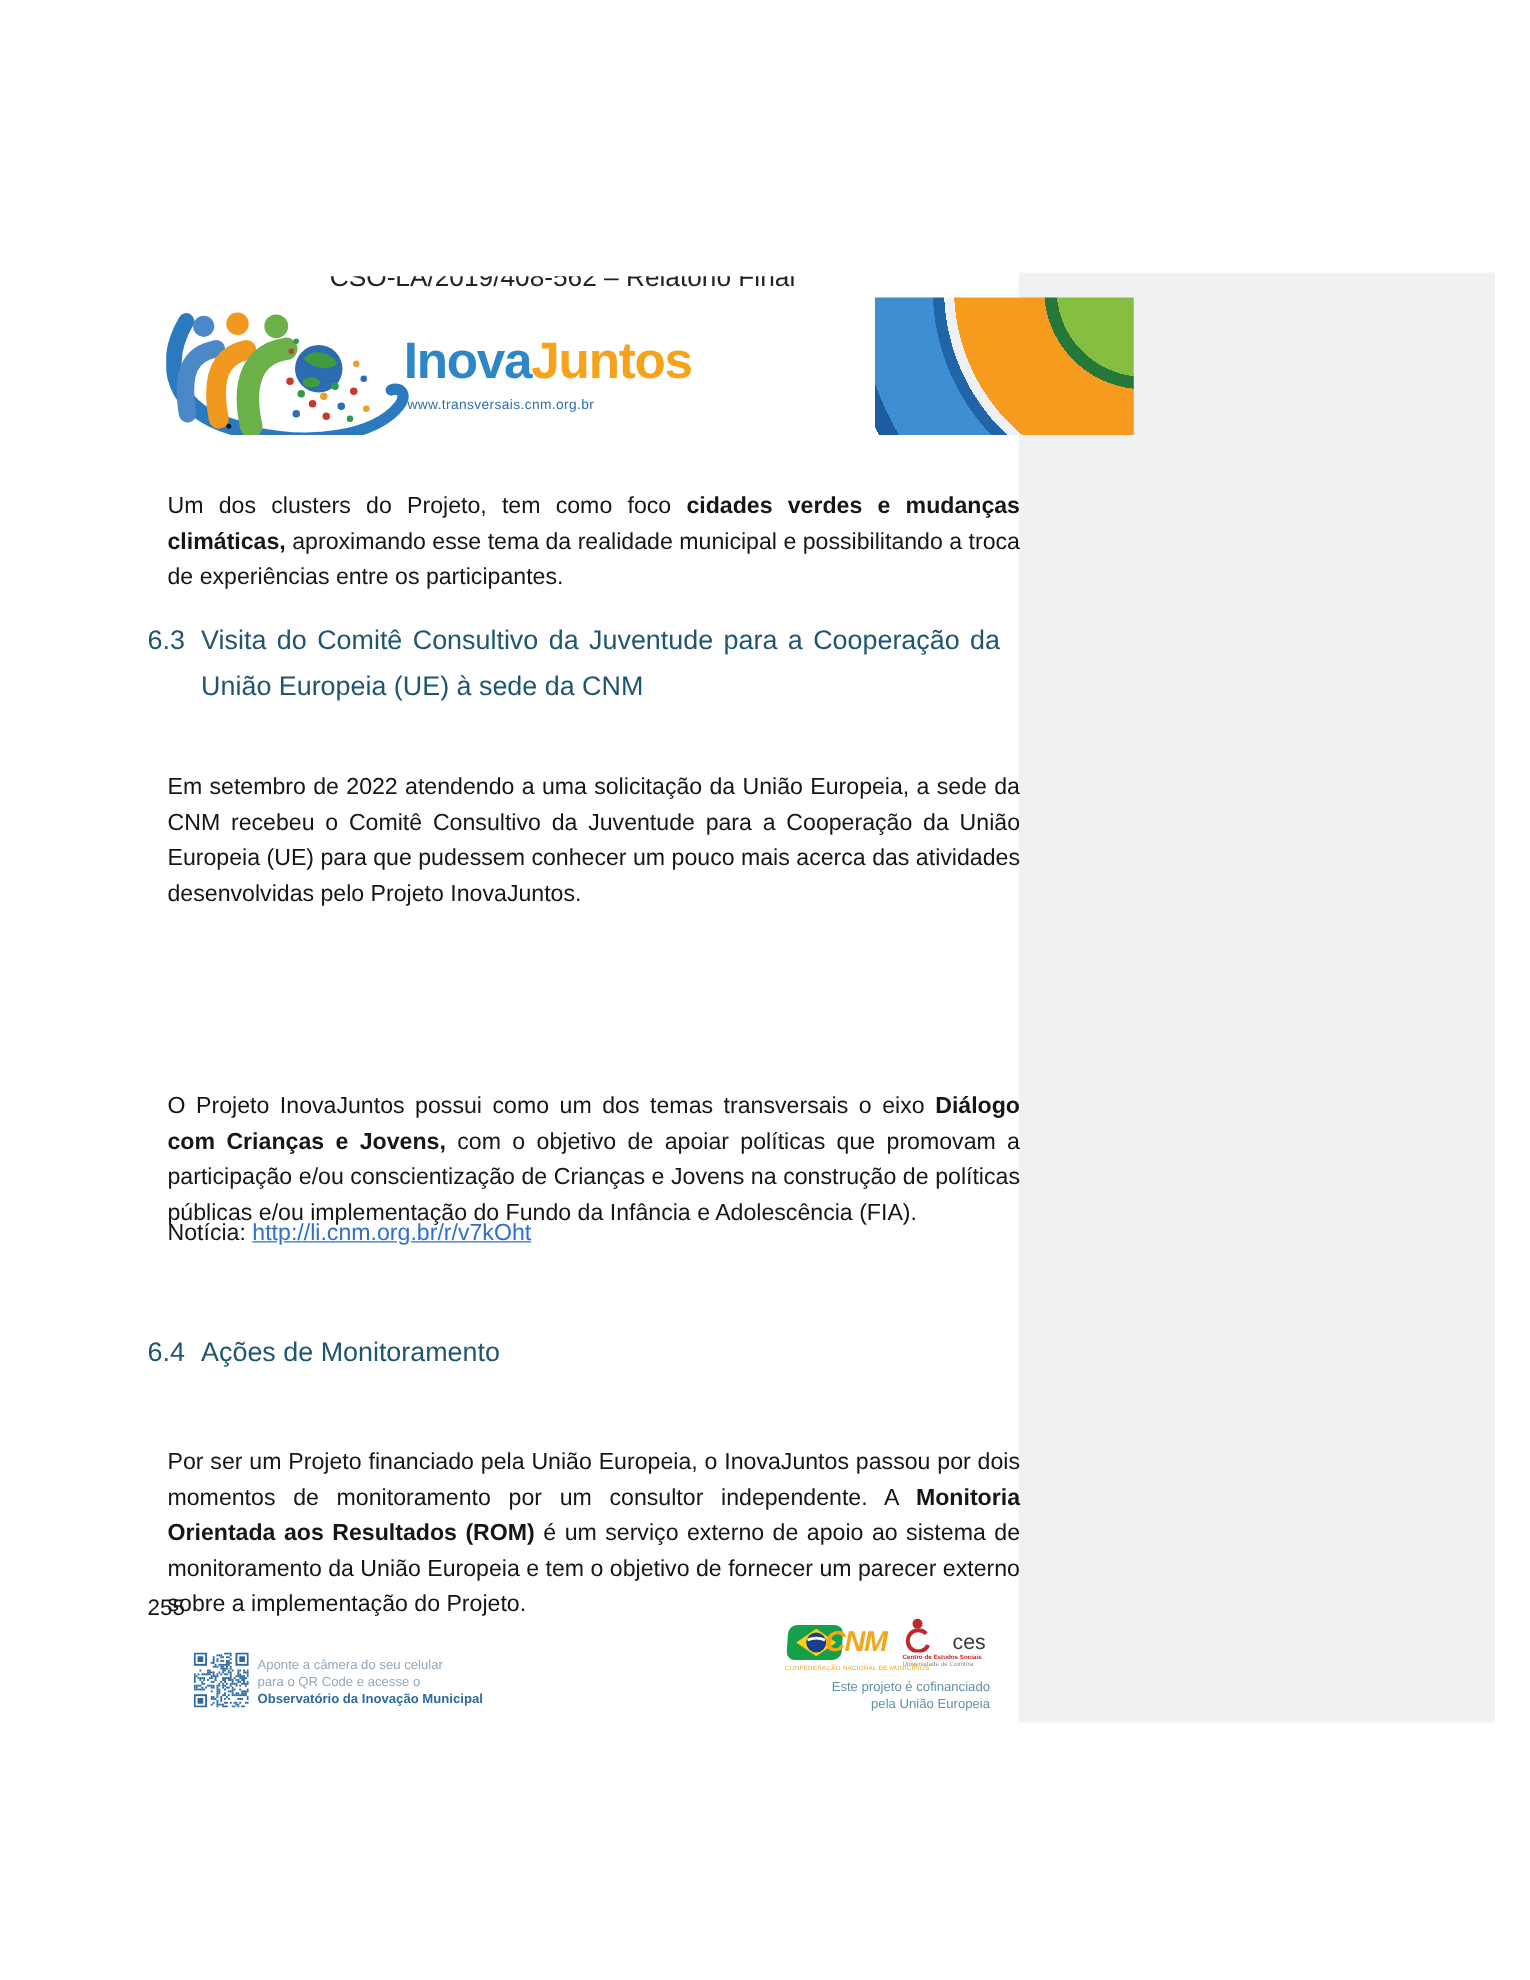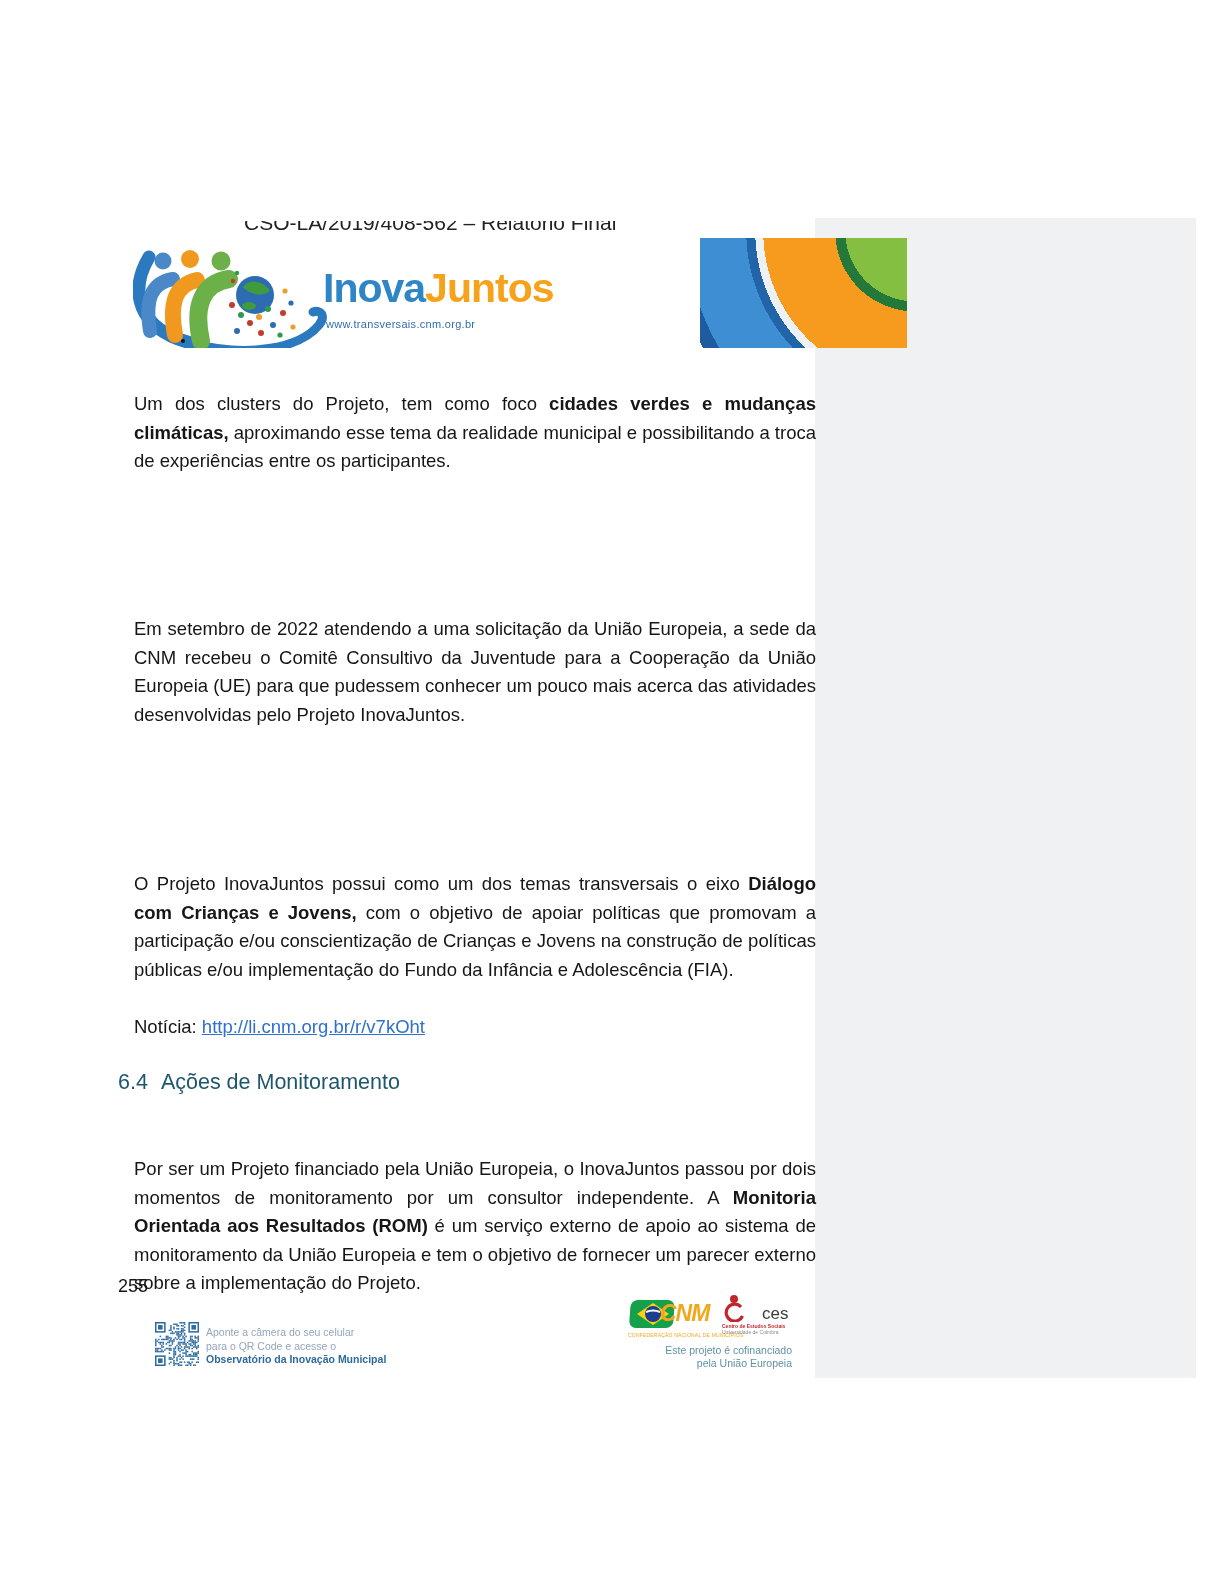--- a/index.html
+++ b/index.html
@@ -4,22 +4,22 @@
 <style>
   html,body{margin:0;padding:0;background:#fff;}
   .page{position:relative;width:1224px;height:1584px;background:#fff;overflow:hidden;
         font-family:"Liberation Sans",sans-serif;color:var(--body-text,#161616);}
 
   
   .gray-panel{position:absolute;left:815px;top:218px;width:381px;height:1160px;
               background:var(--panel-gray,#f0f1f2);}
 
   
-  .header-clip{position:absolute;left:244px;top:221px;width:440px;height:18px;overflow:hidden;
-               }
+  .header-clip{position:absolute;left:230px;top:221px;width:440px;height:18px;overflow:hidden;
+               text-align:center;}
   .header-clip span{display:block;transform:translateY(-10px);font-size:21px;font-weight:500;color:#222;}
 
   
   .emblem{position:absolute;left:133px;top:243px;}
   .wordmark{position:absolute;left:323px;top:266px;font-size:41px;font-weight:bold;letter-spacing:-1px;line-height:44px;}
   .wm-inova{color:var(--accent-blue,#2e86c6);}
   .wm-juntos{color:var(--accent-orange,#f7a21b);}
   .logo-url{position:absolute;left:326px;top:318px;font-size:11px;color:#2e6fae;letter-spacing:.3px;}
   .stray-dot{position:absolute;left:181px;top:339px;width:4px;height:4px;border-radius:50%;background:#151515;}
 
@@ -114,24 +114,28 @@
   <div class="wordmark">
     <span class="wm-inova">Inova</span><span class="wm-juntos">Juntos</span>
   </div>
   <div class="logo-url">www.transversais.cnm.org.br</div>
   <div class="stray-dot"></div>
 
   <div class="swoosh"></div>
 
   <p class="para" style="top:374px"><span>Um dos clusters do Projeto, tem como foco </span><b>cidades verdes e mudanças climáticas,</b><span> aproximando esse tema da realidade municipal e possibilitando a troca de experiências entre os participantes.</span></p>
 
+  <div class="heading" style="top:494px">
+    <span class="hnum">6.3</span>
+    <span class="htext">Visita do Comitê Consultivo da Juventude para a Cooperação da União Europeia (UE) à sede da CNM</span>
+  </div>
 
   <p class="para" style="top:599px"><span>Em setembro de 2022 atendendo a uma solicitação da União Europeia, a sede da CNM recebeu o Comitê Consultivo da Juventude para a Cooperação da União Europeia (UE) para que pudessem conhecer um pouco mais acerca das atividades desenvolvidas pelo Projeto InovaJuntos.</span></p>
   <p class="para" style="top:854px"><span>O Projeto InovaJuntos possui como um dos temas transversais o eixo </span><b>Diálogo com Crianças e Jovens,</b><span> com o objetivo de apoiar políticas que promovam a participação e/ou conscientização de Crianças e Jovens na construção de políticas públicas e/ou implementação do Fundo da Infância e Adolescência (FIA).</span></p>
-  <p class="para" style="top:997px;text-align:left"><span>Notícia: </span><a class="link">http://li.cnm.org.br/r/v7kOht</a></p>
+  <p class="para" style="top:956px;text-align:left"><span>Notícia: </span><a class="link">http://li.cnm.org.br/r/v7kOht</a></p>
 
   <div class="heading" style="top:1064px">
     <span class="hnum">6.4</span>
     <span class="htext">Ações de Monitoramento</span>
   </div>
 
   <p class="para" style="top:1139px"><span>Por ser um Projeto financiado pela União Europeia, o InovaJuntos passou por dois momentos de monitoramento por um consultor independente. A </span><b>Monitoria Orientada aos Resultados (ROM)</b><span> é um serviço externo de apoio ao sistema de monitoramento da União Europeia e tem o objetivo de fornecer um parecer externo sobre a implementação do Projeto.</span></p>
 
   <div class="pagenum">255</div>
 

